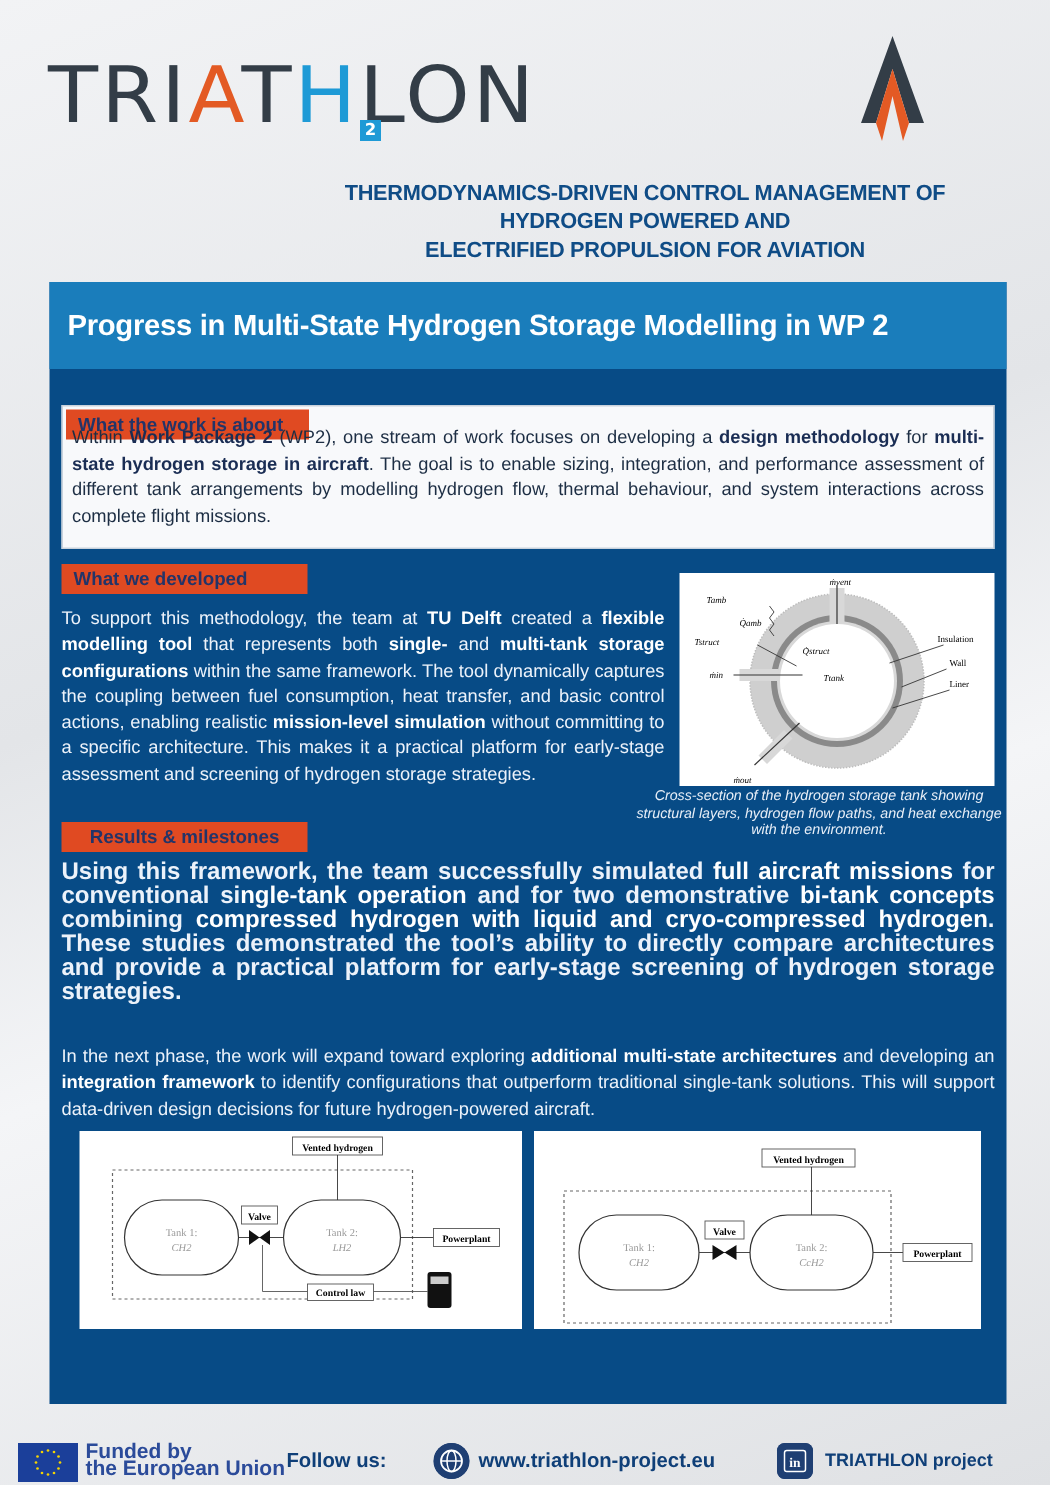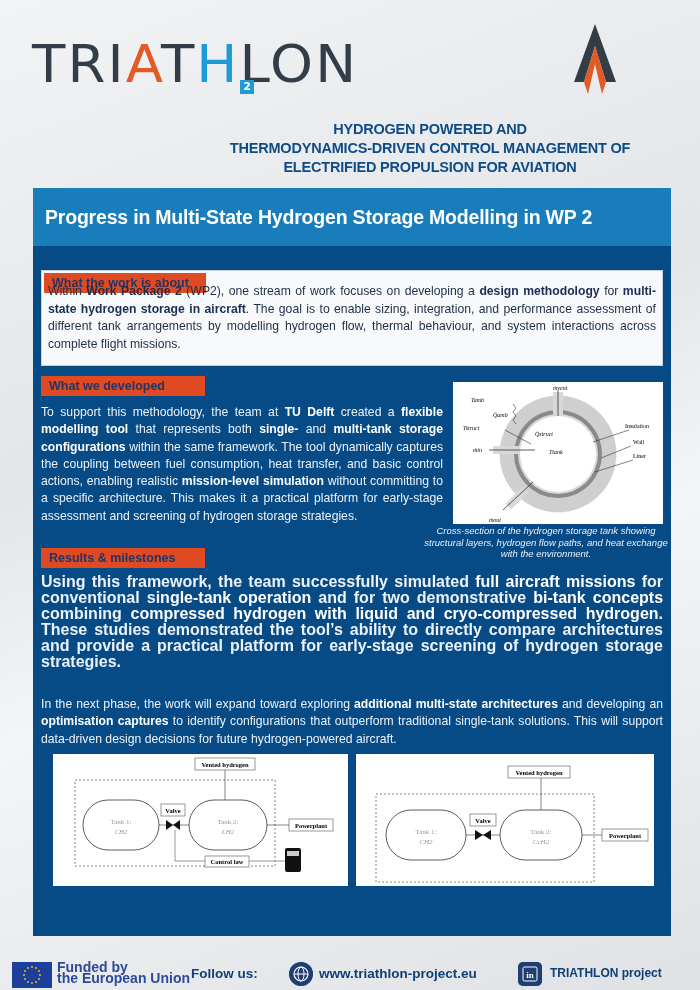--- a/index.html
+++ b/index.html
@@ -64,21 +64,21 @@
 
   .fig1 {
     position: absolute; left: 420px; top: 194px; width: 210px; height: 142px;
     background: #fff;
   }
   .fig1-cap {
     position: absolute; left: 388px; top: 337px; width: 250px;
     color: #e8eff8; font-style: italic; font-size: 9.5px; line-height: 11.5px; text-align: center;
   }
 
-  .tag3 { position: absolute; left: 8px; top: 360px; width: 164px; }
+  .tag3 { position: absolute; left: 8px; top: 360px; width: 164px; text-align: center; }
   .p3 {
     position: absolute; left: 8px; top: 386px; width: 622px;
     color: #ecf2fa; font-size: 16px; line-height: 16px; text-align: justify; font-weight: bold;
   }
   .tag4 { position: absolute; left: 8px; top: 482px; width: 164px; }
   .p4 {
     position: absolute; left: 8px; top: 508px; width: 622px;
     color: #ecf2fa; font-size: 12.2px; line-height: 17.3px; text-align: justify;
   }
   .fig2 { position: absolute; left: 20px; top: 566px; width: 295px; height: 132px; background: #fff; }
@@ -102,22 +102,22 @@
 <body>
 
 <div class="logo-text"><span>TRI</span><span class="orange">A</span><span>T</span><span class="blue">H</span><span>L</span><span>ON</span></div>
 <div class="logo-sub">2</div>
 <svg class="logo-mark" viewBox="0 0 50 70">
   <polygon points="25,0 46,58 36,58 25,22 14,58 4,58" fill="#333d47"></polygon>
   <polygon points="25,22 36,58 32,70 25,40 18,70 14,58" fill="#e35a24"></polygon>
 </svg>
 
 <div class="subtitle">
+  <div>THERMODYNAMICS-DRIVEN CONTROL MANAGEMENT OF</div>
   <div>HYDROGEN POWERED AND</div>
-  <div>THERMODYNAMICS-DRIVEN CONTROL MANAGEMENT OF</div>
   <div>ELECTRIFIED PROPULSION FOR AVIATION</div>
 </div>
 
 <div class="panel">
   <div class="panel-header">Progress in Multi-State Hydrogen Storage Modelling in WP 2</div>
 
   <div class="sec1">
     <div class="tag">What the work is about</div>
     <p><span>Within </span><b>Work Package 2</b><span> (WP2), one stream of work focuses on developing a </span><b>design methodology</b><span> for </span><b>multi-state hydrogen storage in aircraft</b><span>. The goal is to enable sizing, integration, and performance assessment of different tank arrangements by modelling hydrogen flow, thermal behaviour, and system interactions across complete flight missions.</span></p>
   </div>
@@ -152,21 +152,21 @@
     <text x="36" y="140" font-size="6" font-style="italic">ṁout</text>
     <text x="172" y="46" font-size="6">Insulation</text>
     <text x="180" y="62" font-size="6">Wall</text>
     <text x="180" y="76" font-size="6">Liner</text>
   </svg>
   <div class="fig1-cap">Cross-section of the hydrogen storage tank showing structural layers, hydrogen flow paths, and heat exchange with the environment.</div>
 
   <div class="tag tag3">Results &amp; milestones</div>
   <p class="p3"><span>Using this framework, the team successfully simulated </span><b>full aircraft missions</b><span> for conventional si</span><b>ngle-tank operation</b><span> and for two demonstrative </span><b>bi-tank concepts</b><span> combining </span><b>compressed hydrogen with liquid and cryo-compressed hydrogen</b><span>. These studies demonstrated the tool’s ability to directly compare architectures and provide a practical platform for early-stage screening of hydrogen storage strategies.</span></p>
 
-  <p class="p4"><span>In the next phase, the work will expand toward exploring </span><b>additional multi-state architectures</b><span> and developing an </span><b>optimisation captures</b><span> to identify configurations that outperform traditional single-tank solutions. This will support data-driven design decisions for future hydrogen-powered aircraft.</span></p>
+  <p class="p4"><span>In the next phase, the work will expand toward exploring </span><b>additional multi-state architectures</b><span> and developing an </span><b>integration framework</b><span> to identify configurations that outperform traditional single-tank solutions. This will support data-driven design decisions for future hydrogen-powered aircraft.</span></p>
 
   <svg class="fig2" viewBox="0 0 295 132">
     <rect x="22" y="26" width="200" height="86" fill="none" stroke="#666" stroke-width="0.8" stroke-dasharray="2 2"></rect>
     <rect x="142" y="4" width="60" height="12" fill="#fff" stroke="#555" stroke-width="0.6"></rect>
     <text x="172" y="13" font-size="6.5" text-anchor="middle" font-weight="bold">Vented hydrogen</text>
     <line x1="172" y1="16" x2="172" y2="46" stroke="#333" stroke-width="0.6"></line>
     <rect x="30" y="46" width="76" height="50" rx="25" fill="#fff" stroke="#333" stroke-width="0.8"></rect>
     <text x="68" y="70" font-size="7" fill="#999" text-anchor="middle">Tank 1:</text>
     <text x="68" y="80" font-size="7" fill="#999" font-style="italic" text-anchor="middle">CH2</text>
     <rect x="136" y="46" width="78" height="50" rx="25" fill="#fff" stroke="#333" stroke-width="0.8"></rect>

